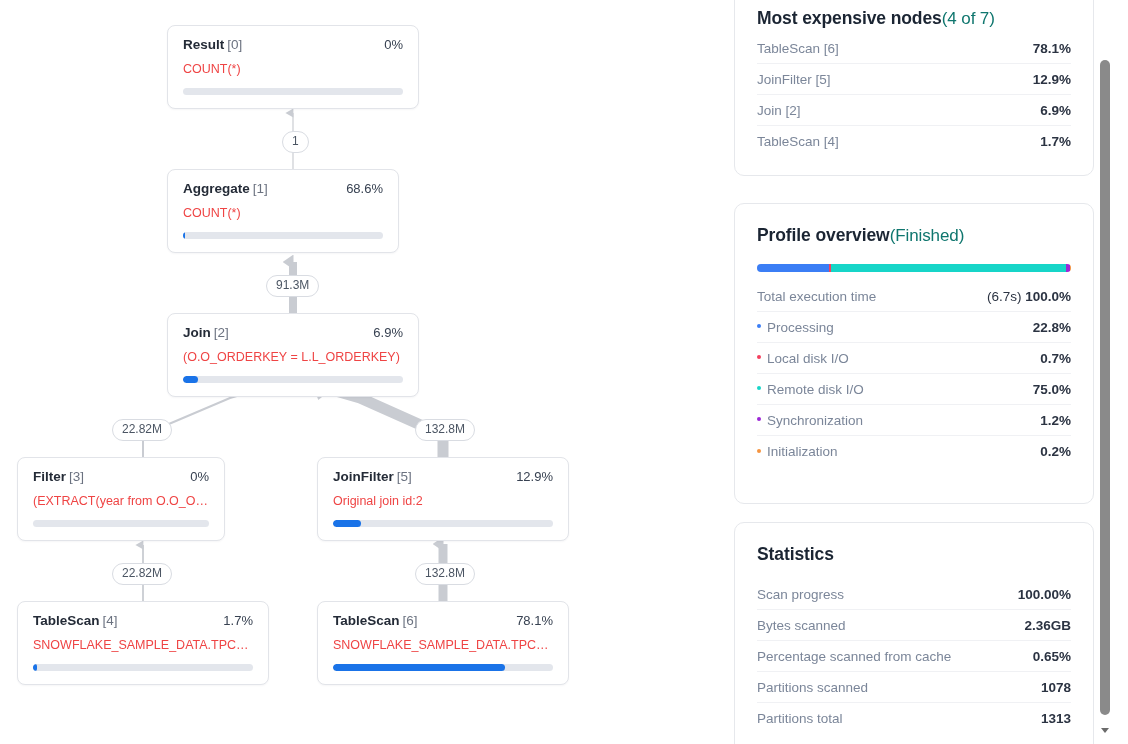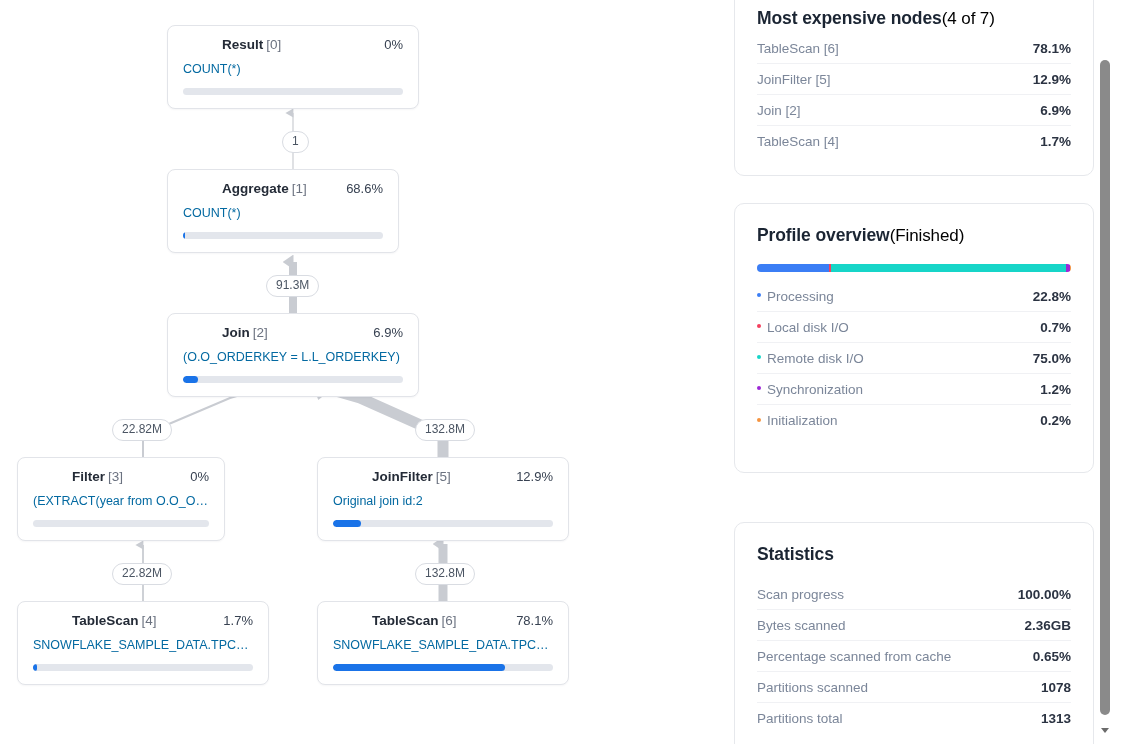--- a/index.html
+++ b/index.html
@@ -28,28 +28,27 @@
     background: #ffffff;
     border: 1px solid #e2e4e9;
     border-radius: 8px;
     padding: 11px 15px 13px 15px;
     box-shadow: 0 1px 2px rgba(16,24,40,0.04);
     z-index: 3;
   }
   .node-head {
     display: flex; align-items: center; justify-content: space-between;
     margin-bottom: 10px;
-    margin-left: 39px;
   }
   .node-title { font-size: 13.5px; color: #1f2937; letter-spacing:0; }
   .node-title .op { font-weight: 700; color:#242b37; }
   .node-title .idx { font-weight: 400; color:#6b7280; margin-left:3px; }
   .node-pct { font-size: 13px; color:#374151; font-weight: 400; white-space:nowrap; }
   .node-sub {
-    font-size: 12.5px; color: #0369a1; margin-bottom: 12px;
+    font-size: 12.5px; color: #ef4444; margin-bottom: 12px;
     white-space: nowrap; overflow: hidden; text-overflow: ellipsis;
   }
   .bar-track {
     height: 7px; border-radius: 4px; background:#e3e6ec; width:100%;
     overflow:hidden;
   }
   .bar-fill { height:100%; border-radius:4px; background:#1a73e8; }
 
   .edge-label {
     position: absolute;
@@ -78,21 +77,21 @@
     background: #ffffff;
     border: 1px solid #e6e8ec;
     border-radius: 10px;
     padding: 0 22px;
   }
   .card-title {
     font-size: 17.5px; font-weight: 700; color:#1b2533;
     padding-top: 21px; padding-bottom: 4px;
     letter-spacing: -0.1px;
   }
-  .card-title .suffix { font-weight: 400; color:#000000; font-size:17px; }
+  .card-title .suffix { font-weight: 400; color:#0f766e; font-size:17px; }
 
   .krow {
     display:flex; justify-content:space-between; align-items:center;
     font-size: 13.5px;
     height: 31px;
     border-bottom: 1px solid #f0f1f4;
   }
   .krow:last-child { border-bottom: none; }
   .klabel { color:#7b8699; display:flex; align-items:center; gap:0px; }
   .kval { color:#2b3342; }
@@ -291,20 +290,24 @@
       <div class="seg-bar" id="profile-seg-bar">
           <div class="seg" style="width: 22.8%; background: rgb(59, 126, 245);"></div>
           <div class="seg" style="width: 0.7%; background: rgb(244, 63, 94);"></div>
           <div class="seg" style="width: 75%; background: rgb(23, 213, 200);"></div>
           <div class="seg" style="width: 1.2%; background: rgb(156, 39, 214);"></div>
           <div class="seg" style="width: 0.2%; background: rgb(245, 148, 64);"></div>
         </div>
 
       <div class="klist">
         <div class="krow">
+          <span class="klabel">Total execution time</span>
+          <span class="kval"><span class="paren">(6.7s)</span> <b>100.0%</b></span>
+        </div>
+        <div class="krow">
           <span class="klabel">
               <i class="dot" style="background: rgb(59, 126, 245);"></i>
               <span>Processing</span>
             </span>
           <span class="kval bold">22.8%</span>
         </div>
         <div class="krow">
           <span class="klabel">
               <i class="dot" style="background: rgb(244, 63, 94);"></i>
               <span>Local disk I/O</span>

